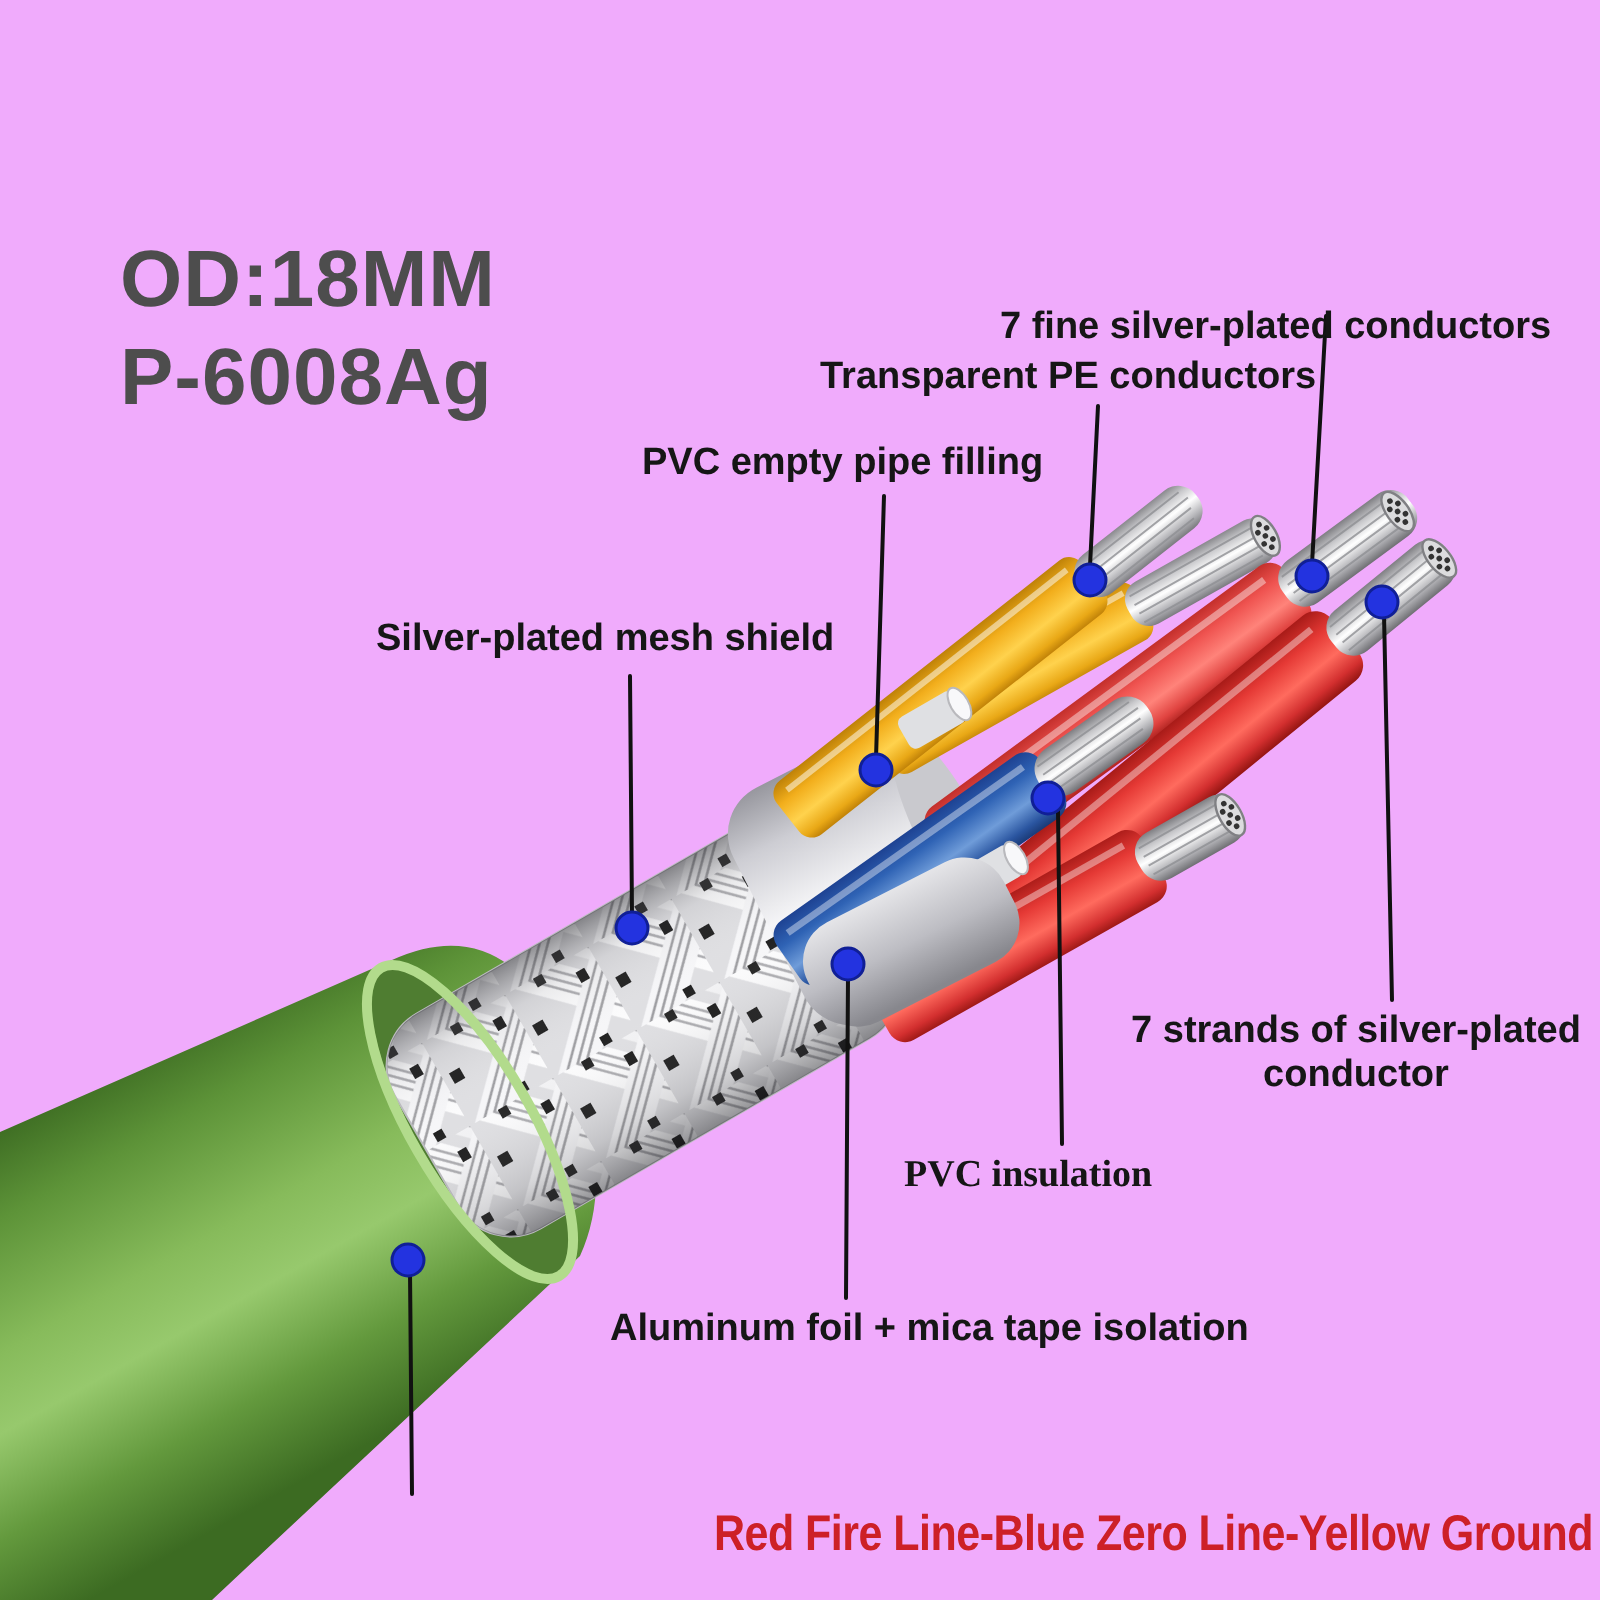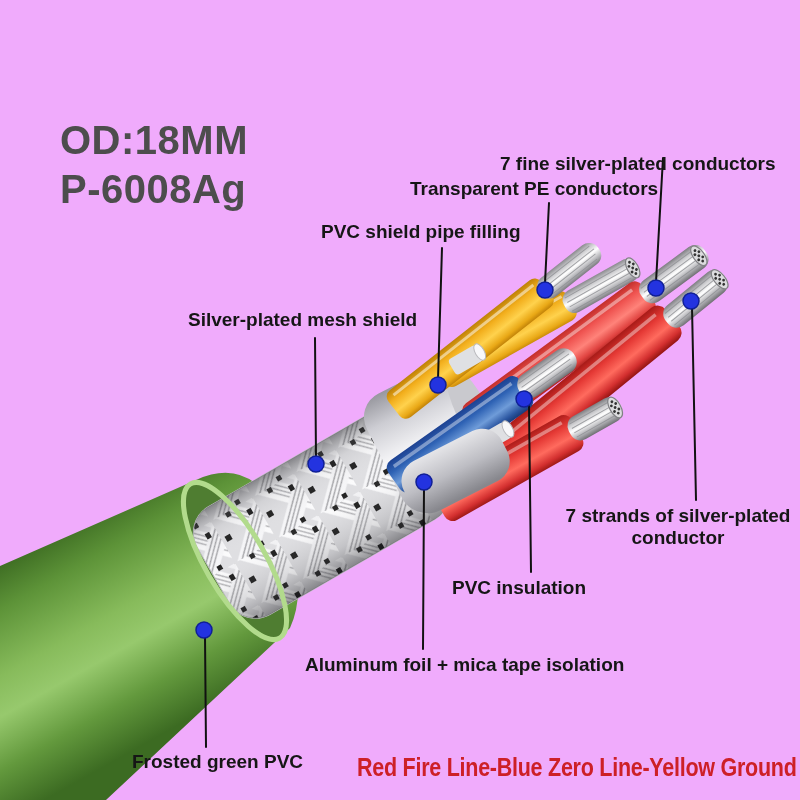--- a/index.html
+++ b/index.html
@@ -242,22 +242,21 @@
     </g>
   </svg>
 
   <div class="spec">
     <div>OD:18MM</div>
     <div>P-6008Ag</div>
   </div>
 
   <div class="callout" style="left:500px;top:129px;margin-top:24px;">7 fine silver-plated conductors</div>
   <div class="callout" style="left:410px;top:178px;">Transparent PE conductors</div>
-  <div class="callout" style="left:321px;top:221px;">PVC shield pipe filling</div>
+  <div class="callout" style="left:321px;top:221px;">PVC empty pipe filling</div>
   <div class="callout" style="left:188px;top:309px;">Silver-plated mesh shield</div>
   <div class="callout center" style="left:552px;top:505px;width:252px;">7 strands of silver-plated conductor</div>
-  <div class="callout" style="left:452px;top:577px;">PVC insulation</div>
+  <div class="callout" style="left:452px;top:577px;font-family:Liberation Serif, serif;">PVC insulation</div>
   <div class="callout" style="left:281px;top:654px;margin-left:24px;">Aluminum foil + mica tape isolation</div>
-  <div class="callout" style="left:132px;top:751px;">Frosted green PVC</div>
 
   <div class="footer-note">Red Fire Line-Blue Zero Line-Yellow Ground</div>
 
 </div>
 
 </body></html>

